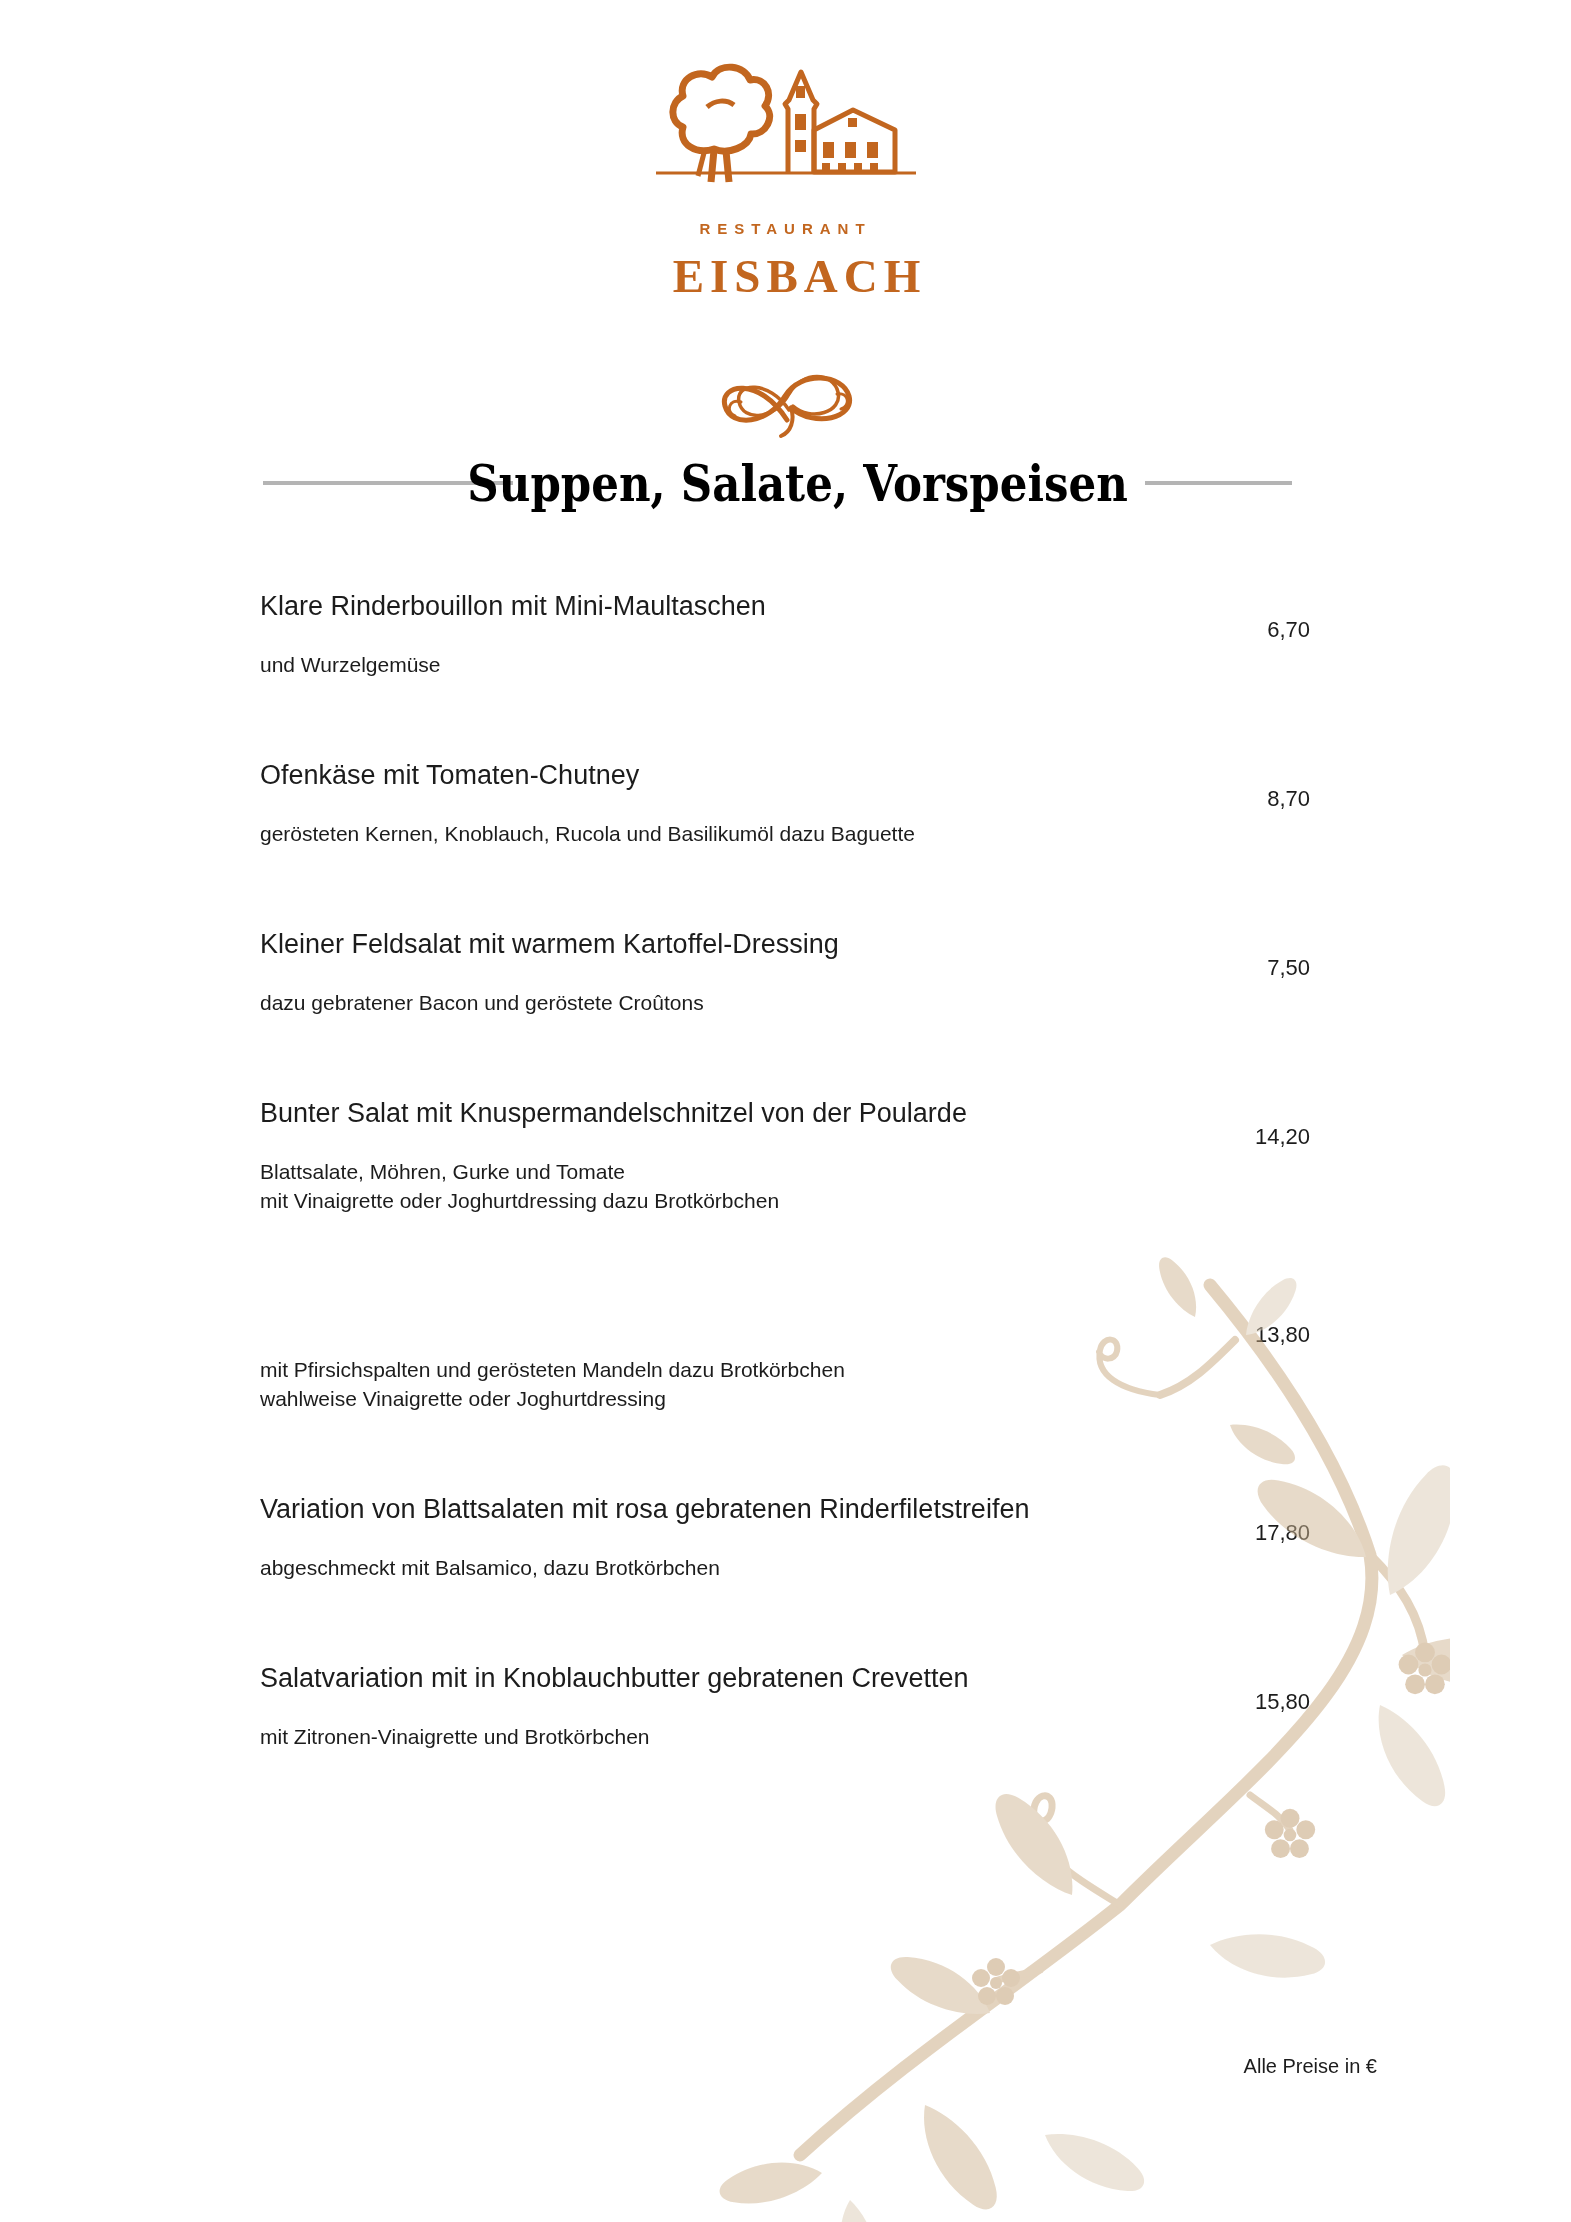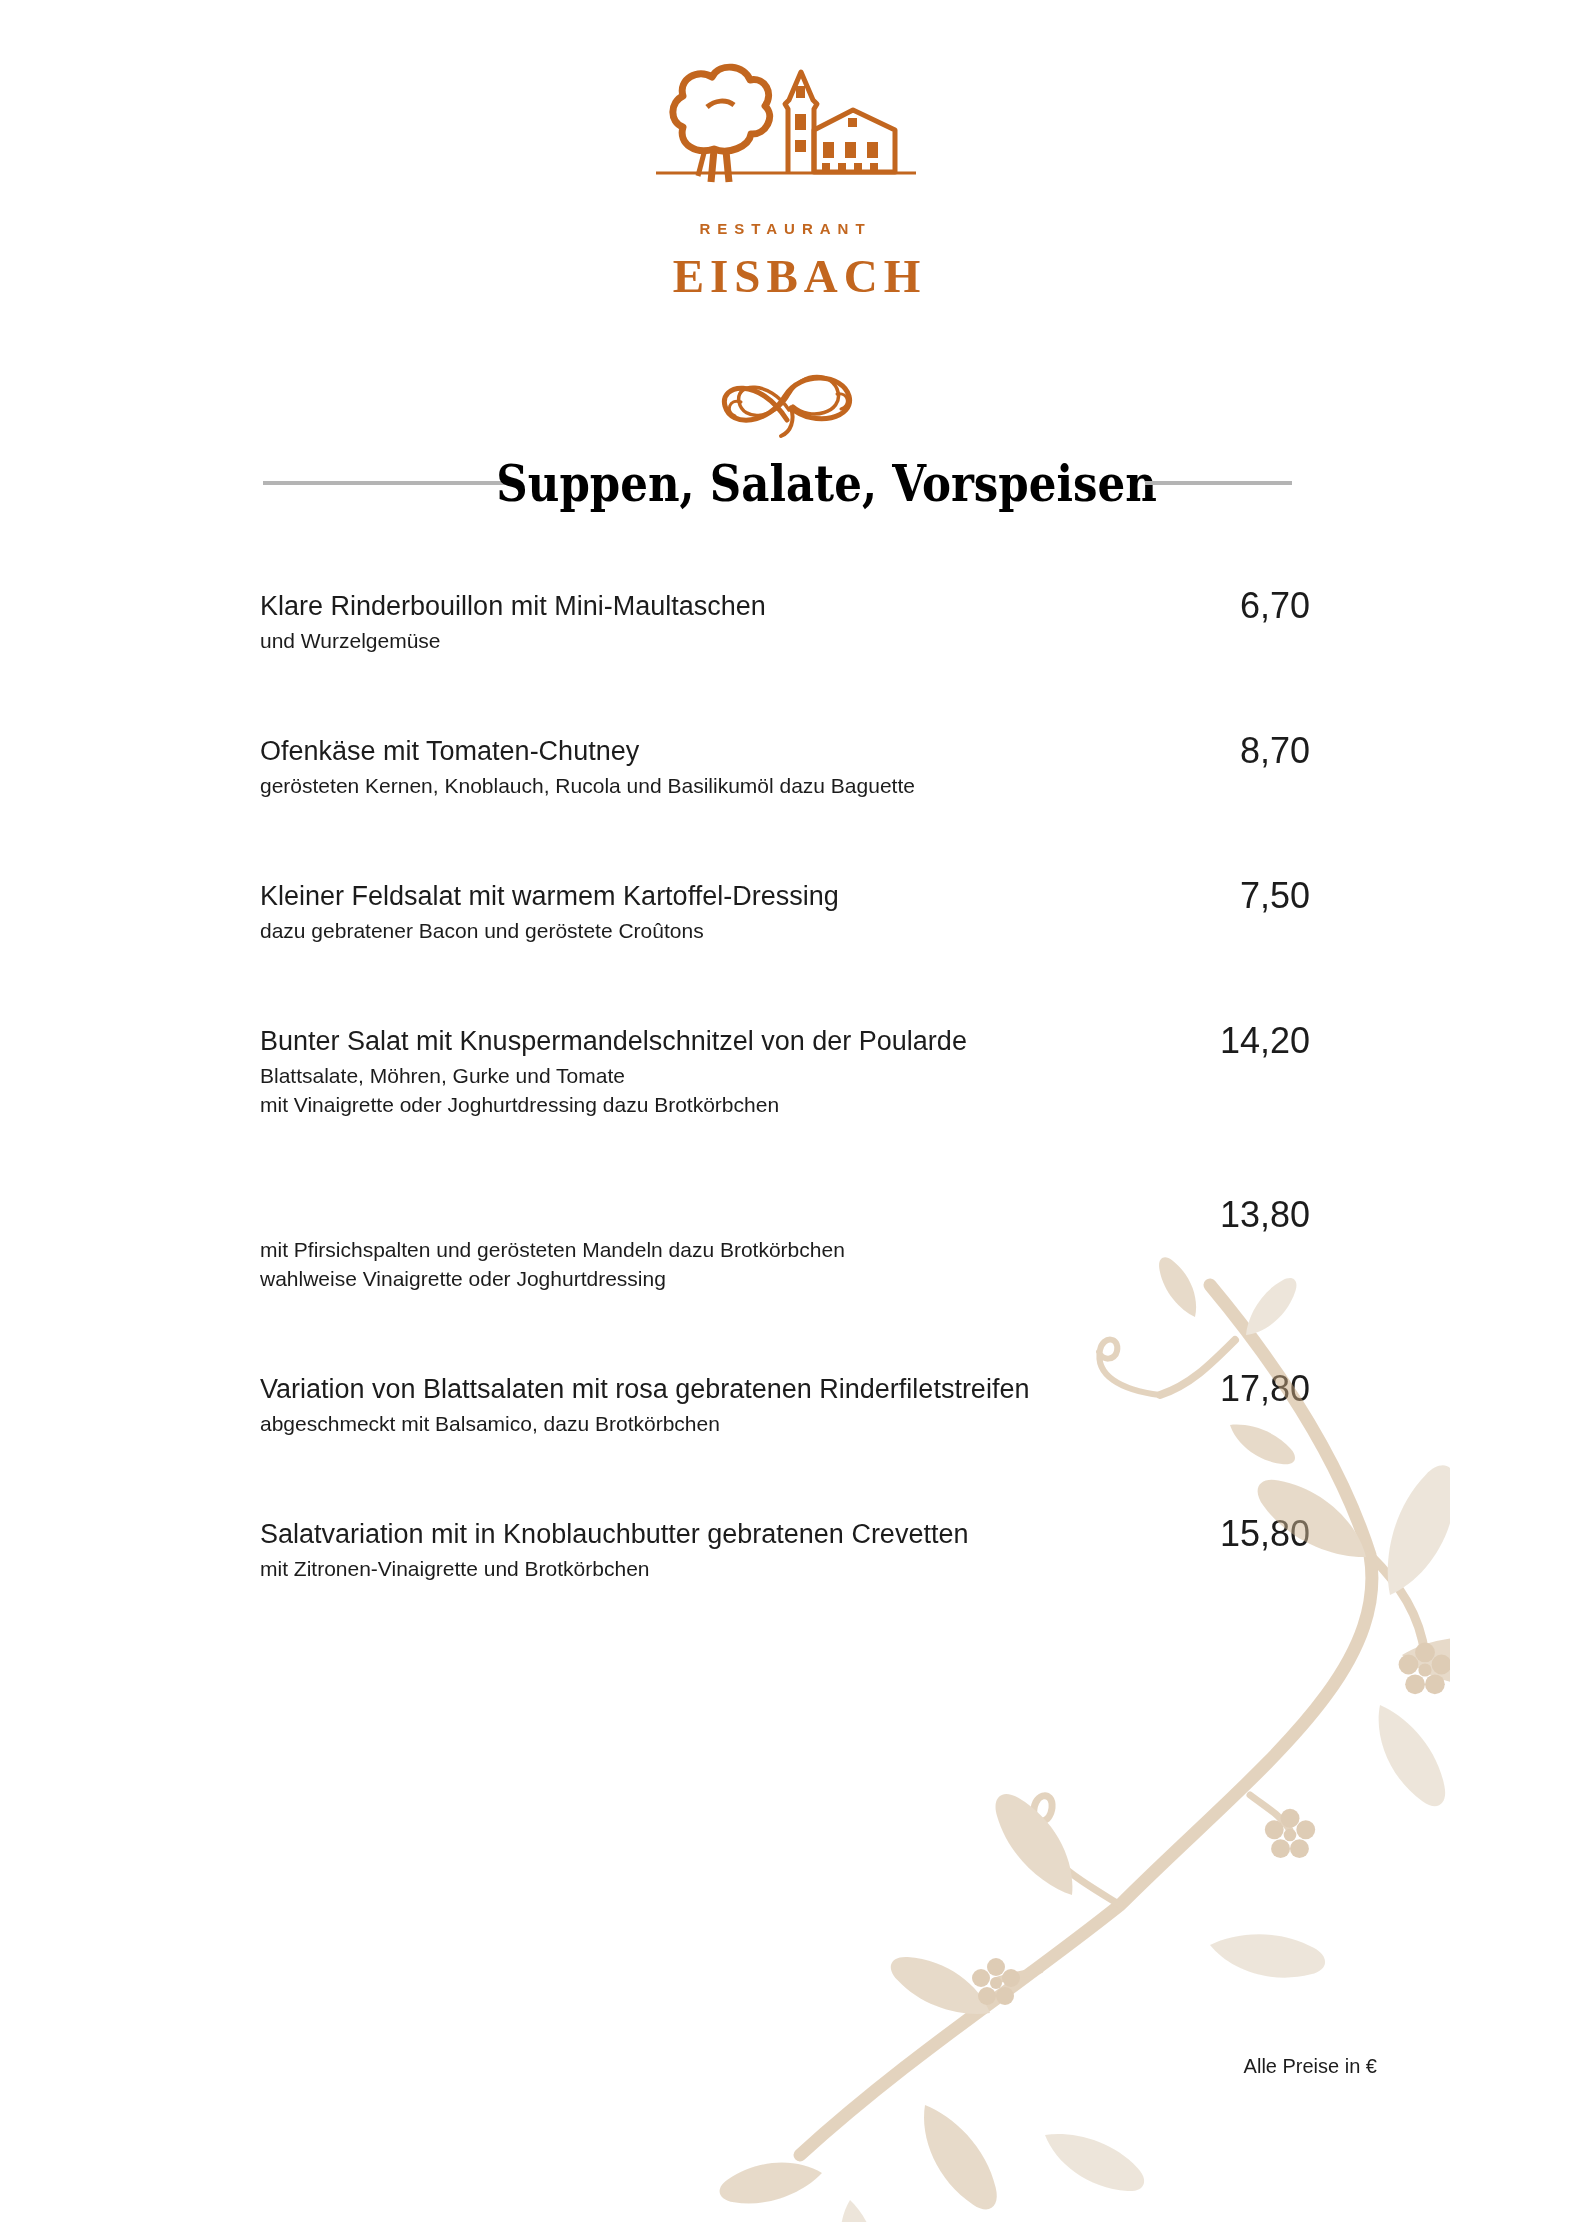--- a/index.html
+++ b/index.html
@@ -53,21 +53,21 @@
     position: absolute;
     height: 4px;
     background: #b4b4b4;
     top: 481px;
   }
   .title-line.left  { left: 263px; width: 250px; }
   .title-line.right { left: 1145px; width: 147px; }
   .section-title-box {
     position: absolute;
     top: 446px;
-    left: 514px;
+    left: 485px;
     width: 626px;
     height: 74px;
     display: flex;
     justify-content: center;
     align-items: center;
     overflow: visible;
     text-align: center;
   }
   .section-title {
     font-family: "DejaVu Serif", serif;
@@ -91,23 +91,24 @@
     align-items: flex-start;
   }
   .item-name {
     font-size: 27px;
     line-height: 32px;
     white-space: nowrap;
   }
   .item-price {
     margin-left: auto;
     padding-left: 20px;
-    font-size: 36px;
+    font-size: 22px;
     line-height: 32px;
     white-space: nowrap;
+    margin-top: 24px;
   }
   .item-descs { margin-top: 4px; }
   .item-desc {
     font-size: 21px;
     line-height: 29px;
     white-space: nowrap;
   }
 
   
   .watermark {

